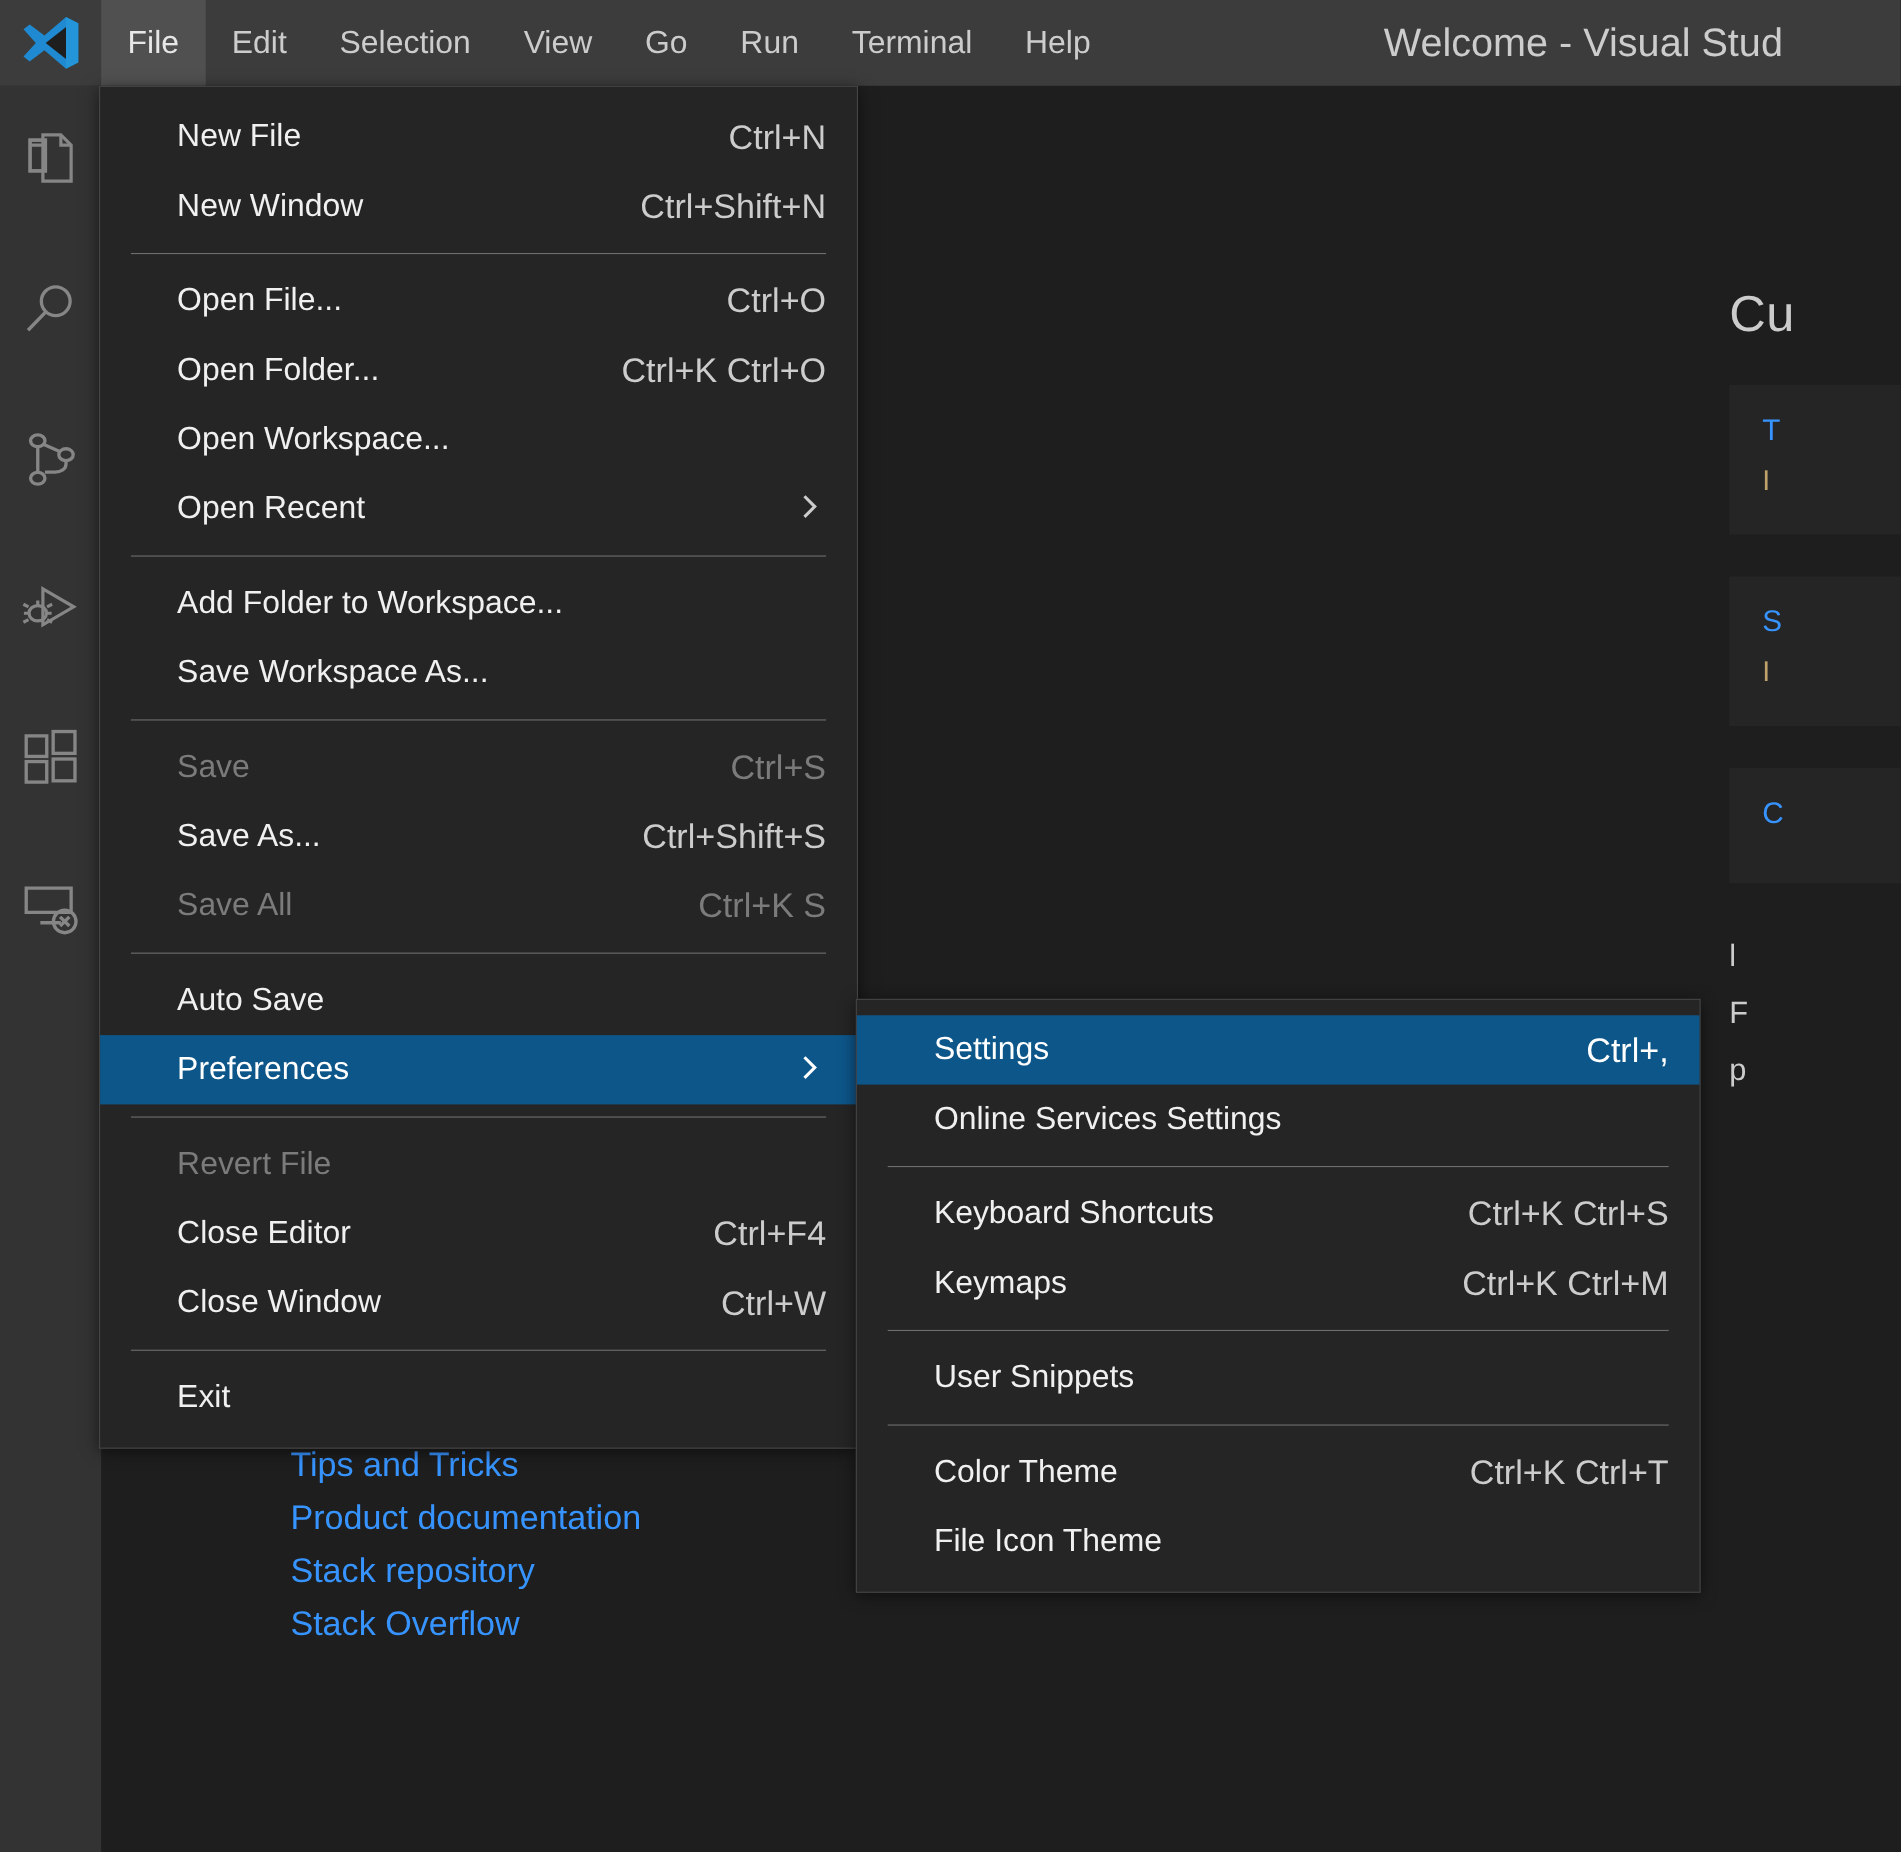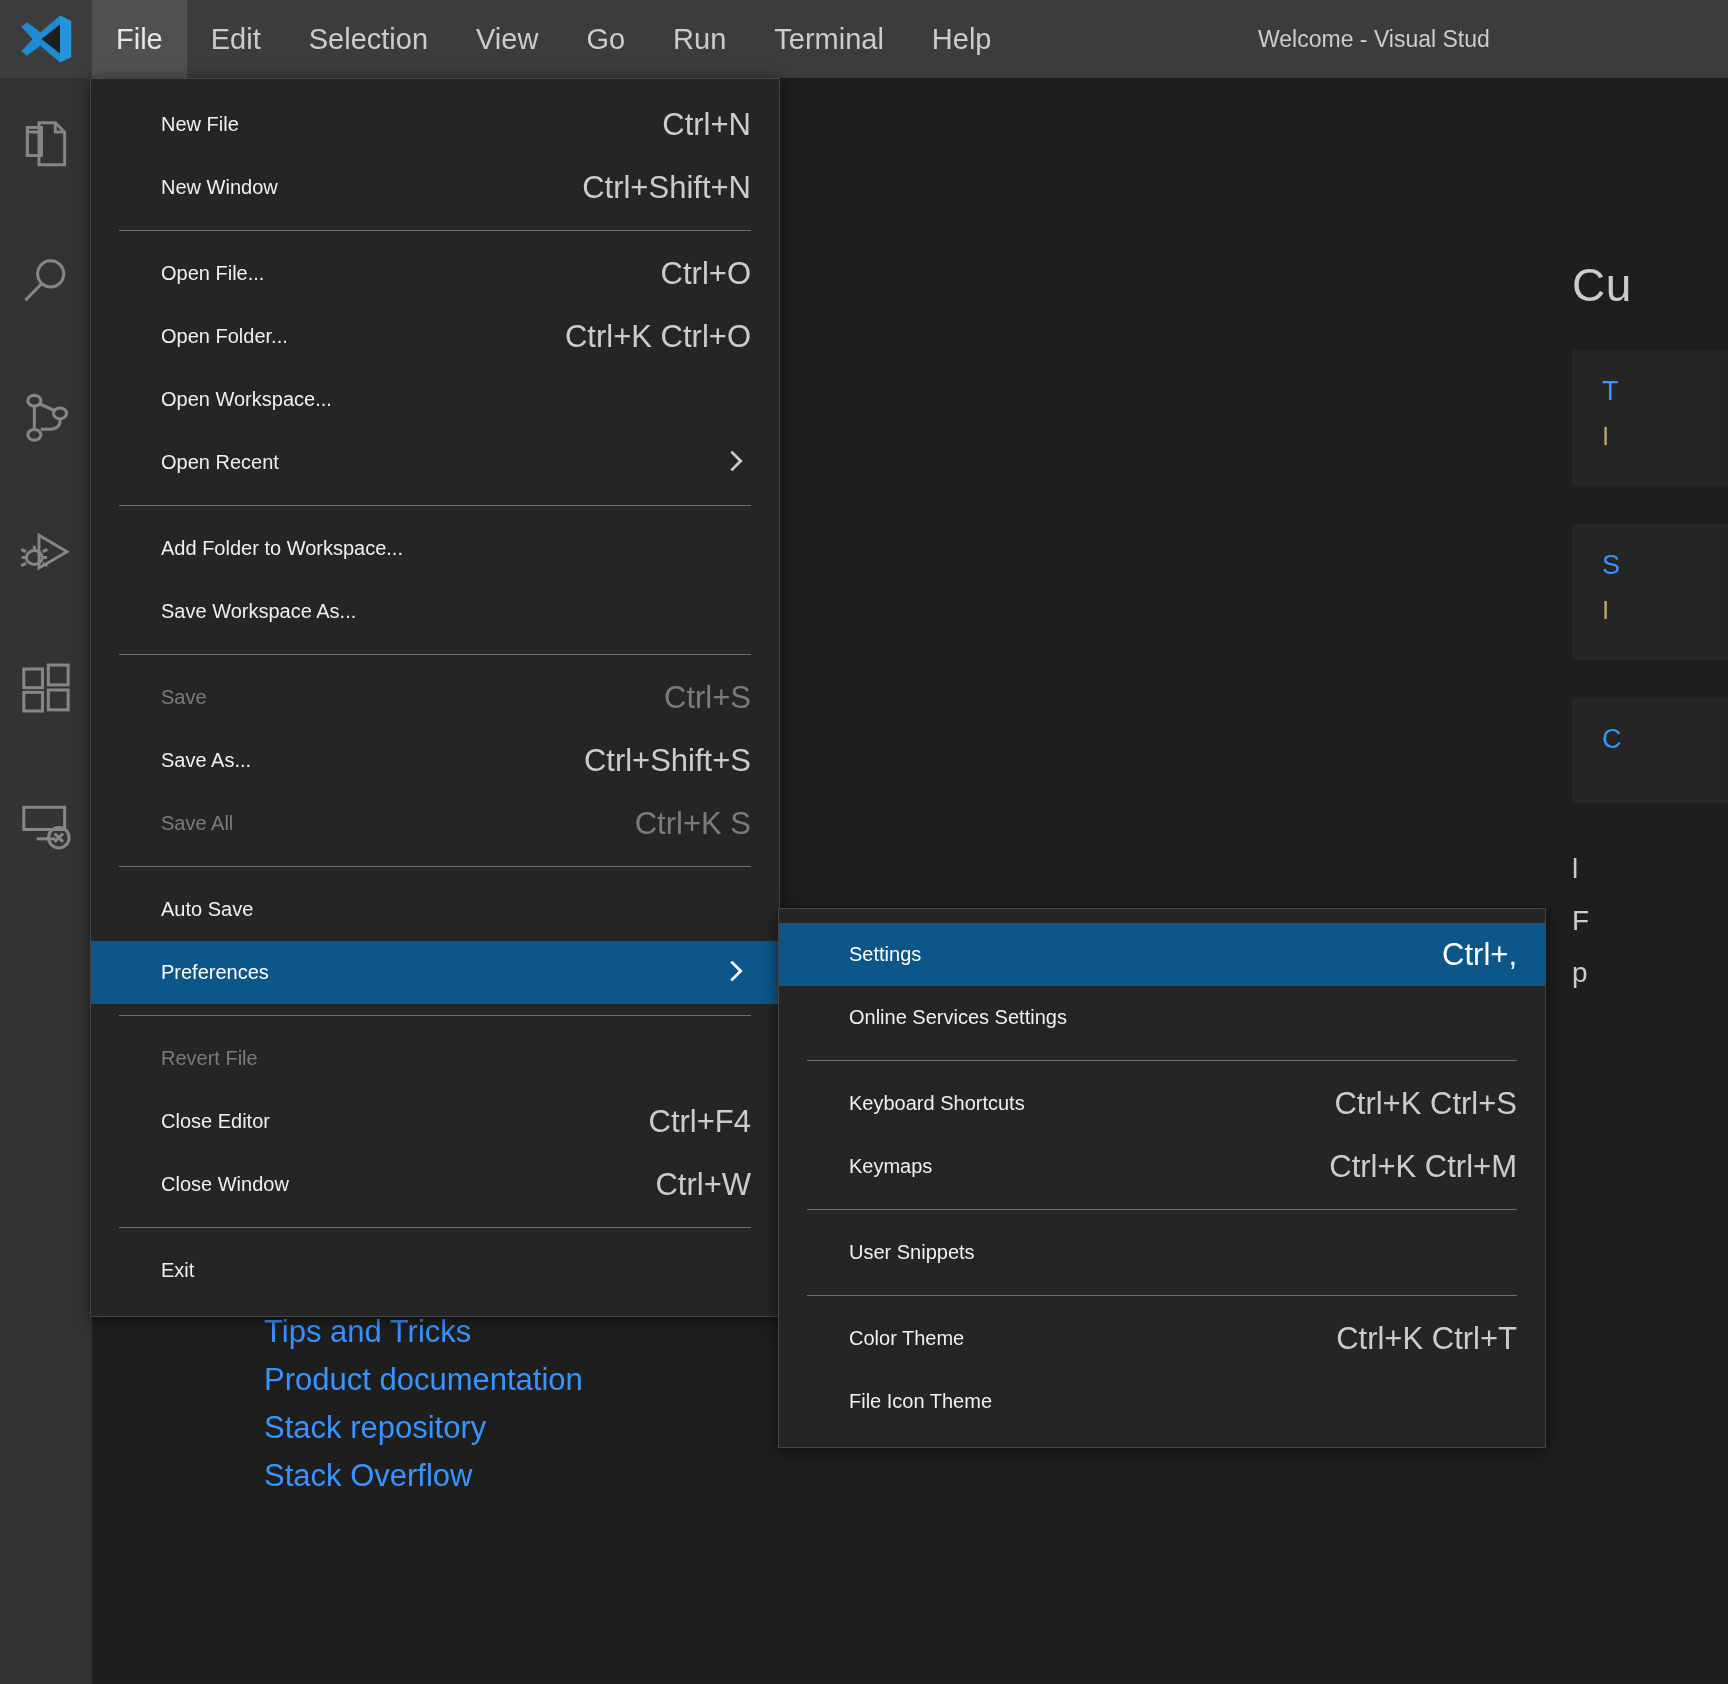--- a/index.html
+++ b/index.html
@@ -20,21 +20,21 @@
   .vscode-logo { width: 92px; height: 78px; display: flex; align-items: center; justify-content: center; }
   .menubar { display: flex; align-items: stretch; height: 78px; }
   .menu-title {
     display: flex; align-items: center; padding: 0 24px;
     color: #cccccc; font-size: 29px; height: 78px; white-space: nowrap;
   }
   .menu-title.active { background: #505050; color: #e7e7e7; }
   .window-title {
     position: absolute; left: 1258px; top: 0; height: 78px;
     display: flex; align-items: center;
-    color: #cccccc; font-size: 23px; white-space: nowrap; overflow: hidden;
+    color: #cccccc; font-size: 36px; white-space: nowrap; overflow: hidden;
     width: 470px;
   }
 
   
   .activitybar {
     position: absolute; top: 78px; left: 0; width: 92px; height: 1606px;
     background: #333333; z-index: 20;
   }
   .act-item {
     width: 92px; height: 136px; display: flex; align-items: center; justify-content: center;
@@ -78,21 +78,21 @@
     border: 1px solid #454545;
     z-index: 60;
   }
   #file-menu { left: 90px; top: 78px; width: 690px; padding: 14px 0 14px 0; }
   #prefs-submenu { left: 778px; top: 908px; width: 768px; padding: 14px 0 14px 0; }
 
   .mi {
     position: relative; display: flex; align-items: center;
     height: 63px; padding: 0 28px 0 70px; white-space: nowrap;
   }
-  .mi .label { color: #f0f0f0; font-size: 20px; flex: 1; }
+  .mi .label { color: #f0f0f0; font-size: 29px; flex: 1; }
   .mi .accel { color: #cccccc; font-size: 31px; margin-left: 40px; }
   .mi.disabled .label, .mi.disabled .accel { color: #7b7b7b; }
   .mi.selected { background: #0d5689; }
   .mi.selected .label, .mi.selected .accel { color: #ffffff; }
   .mi .chev { position: absolute; right: 30px; top: 50%; transform: translateY(-50%); }
   .sep { height: 1px; background: #6e6e6e; margin: 11px 28px 11px 28px; }
 </style>
 </head>
 <body>
 

